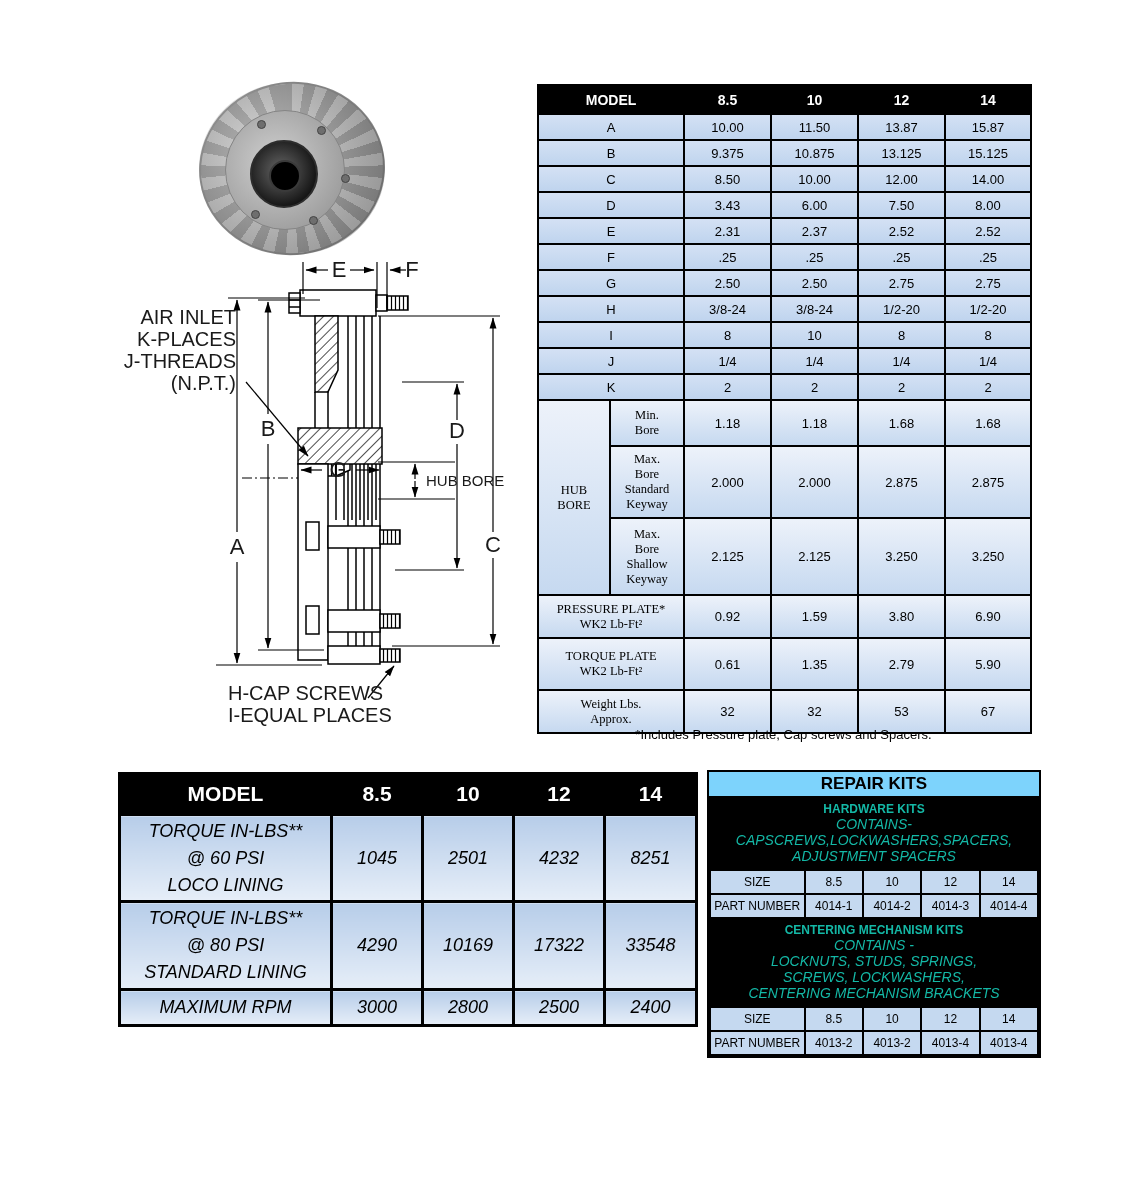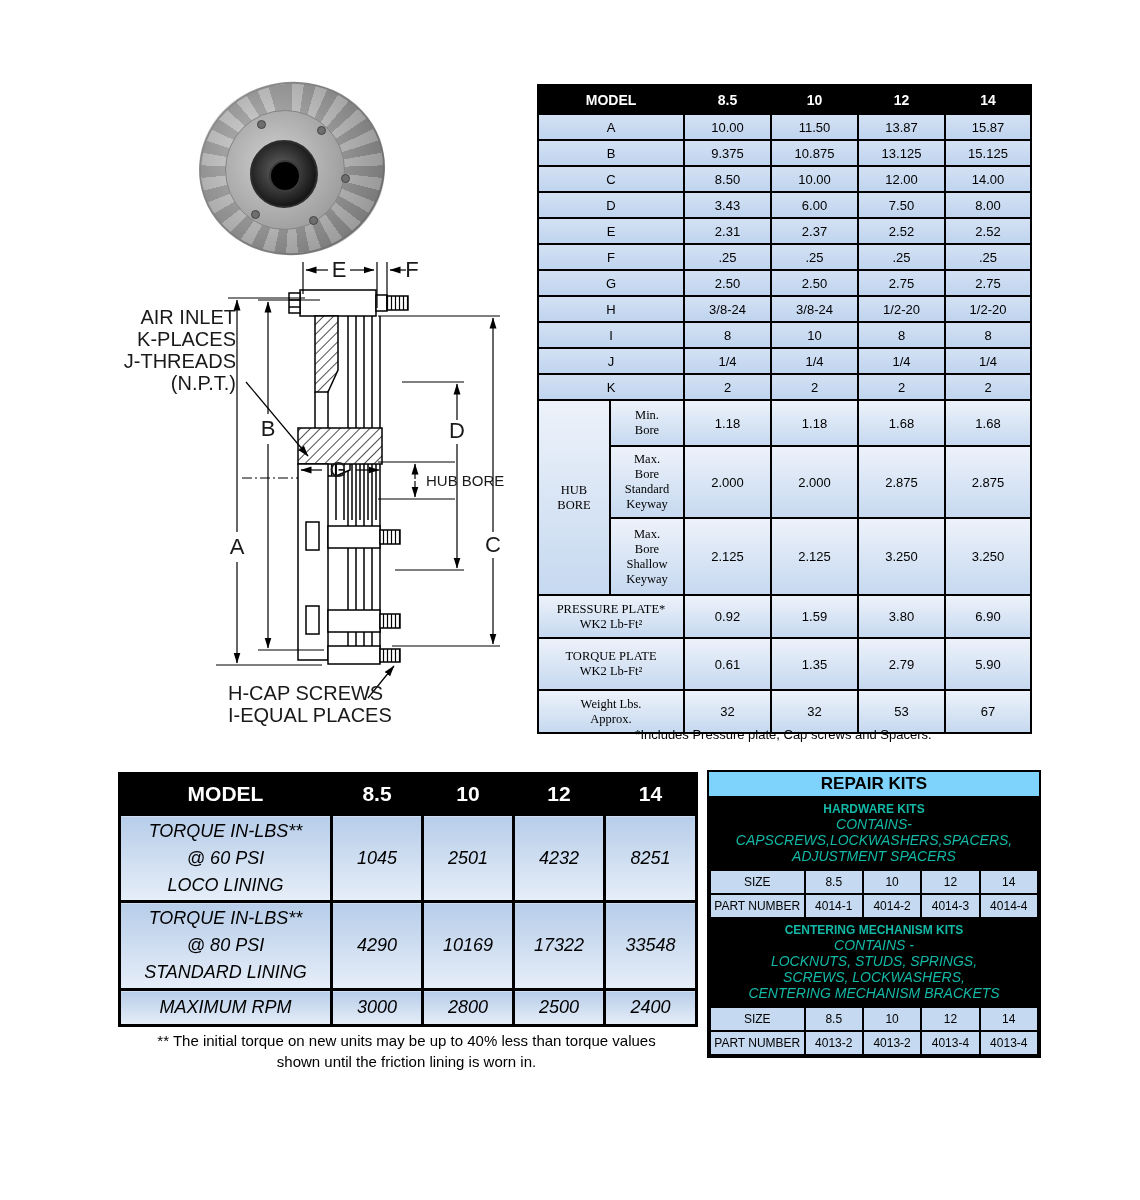--- a/index.html
+++ b/index.html
@@ -395,22 +395,20 @@
         <tr class="th36">
           <td>MAXIMUM RPM</td>
           <td>3000</td>
             <td>2800</td>
             <td>2500</td>
             <td>2400</td>
         </tr>
       </tbody>
     </table>
   </div>
-  <div class="tq-footnote">** The initial torque on new units may be up to 40% less than torque values
-shown until the friction lining is worn in.</div>
 
   <div class="repair">
     <div class="rk-title">REPAIR KITS</div>
 
     <div class="rk-black">
       <div class="rk-head">HARDWARE KITS</div>
       <div class="rk-sub">CONTAINS-
 CAPSCREWS,LOCKWASHERS,SPACERS,
 ADJUSTMENT SPACERS</div>
     </div>

